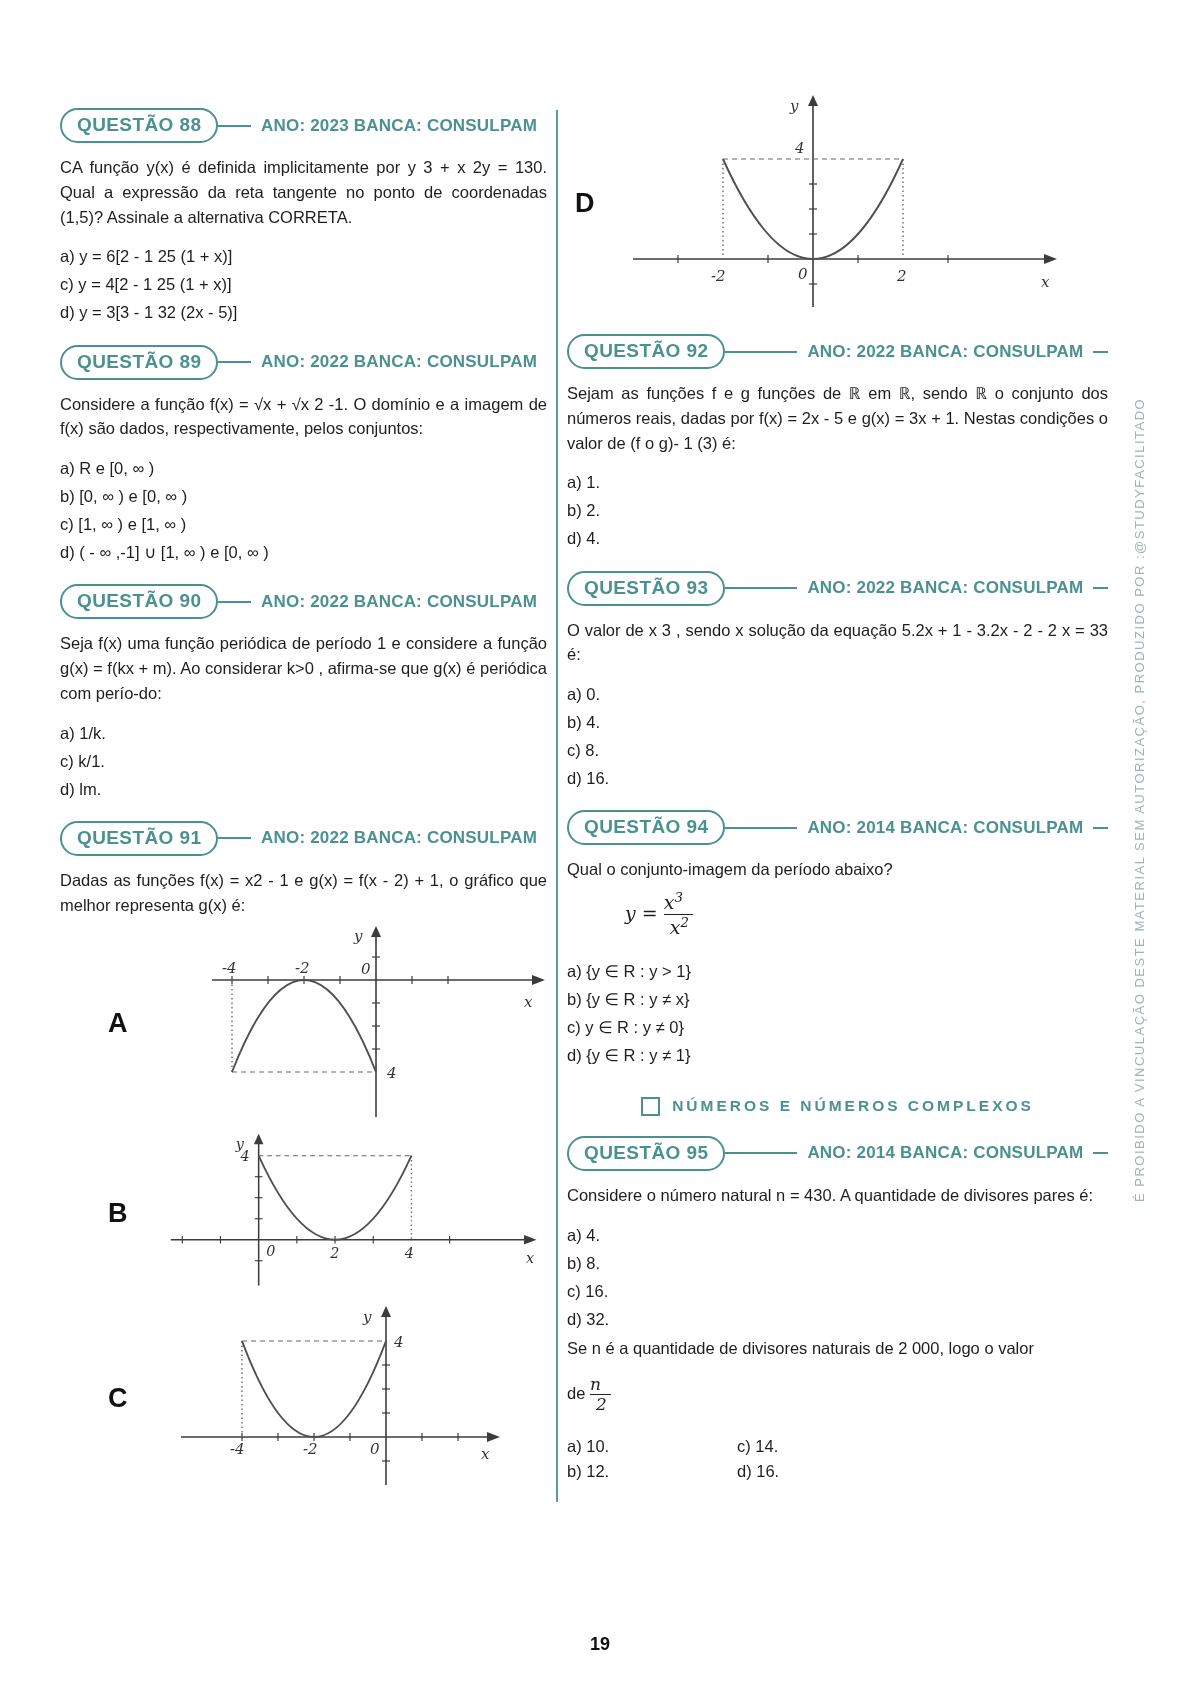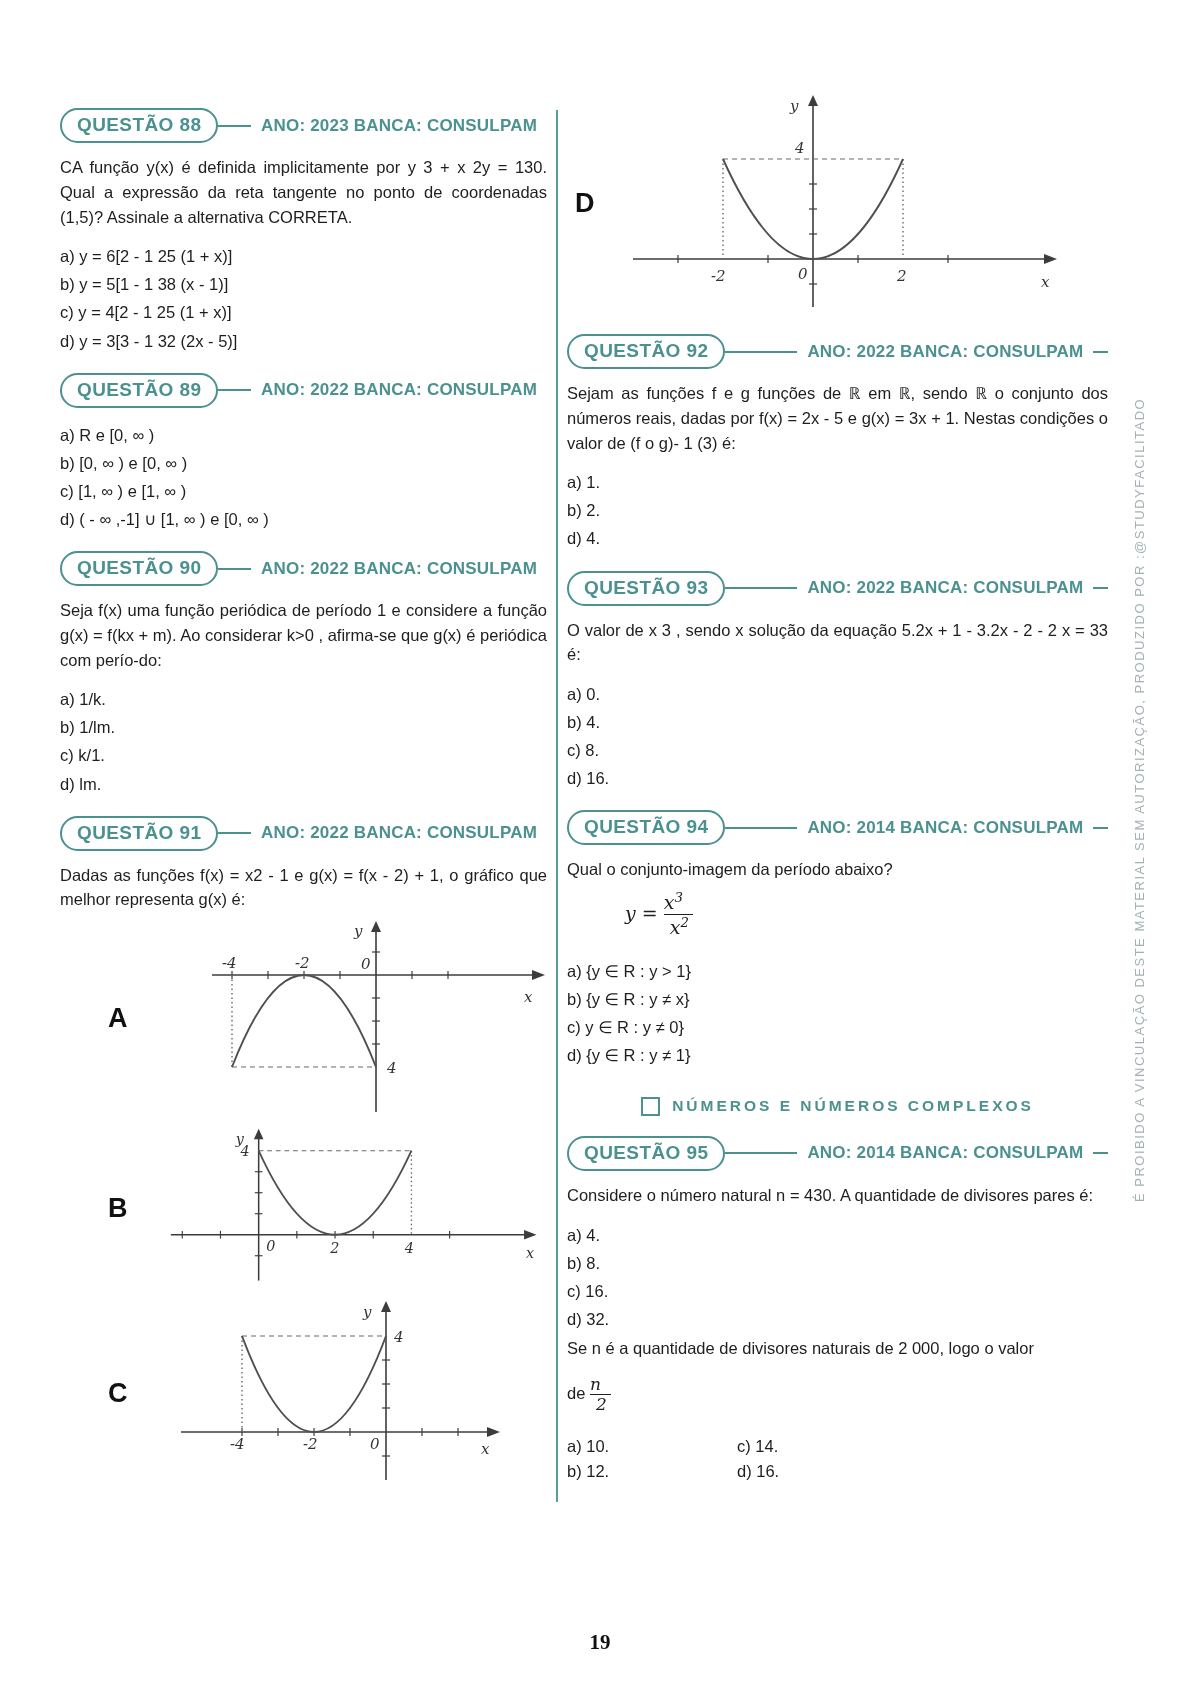--- a/index.html
+++ b/index.html
@@ -62,71 +62,70 @@
   .section-header{display:flex;align-items:center;justify-content:center;gap:12px;
     color:var(--accent);font-size:15.5px;font-weight:600;letter-spacing:3px;margin:30px 0 8px;}
   .section-header .checkbox{width:15px;height:15px;border:2px solid var(--accent);display:inline-block;}
 
   
   .sidebar-text{
     position:absolute;left:1132px;top:372px;height:830px;
     writing-mode:vertical-rl;transform:rotate(180deg);
     color:var(--sidebar);font-size:13px;letter-spacing:1.5px;white-space:nowrap;
   }
-  .page-number{position:absolute;left:0;right:0;bottom:42px;text-align:center;font-size:21px;font-weight:700;color:#111;font-family:Liberation Serif, serif;}
+  .page-number{position:absolute;left:0;right:0;bottom:42px;text-align:center;font-size:18px;font-weight:700;color:#111;}
 </style>
 </head>
 <body>
 
 <div class="col-divider"></div>
 
 <div class="col col-left">
 
   <section class="question">
     <div class="qheader">
       <span class="qbadge">QUESTÃO 88</span>
       <span class="qline short"></span>
       <span class="qmeta">ANO: 2023 BANCA: CONSULPAM</span>
       <span class="qline long"></span>
     </div>
     <p class="qbody">CA função y(x) é definida implicitamente por y 3 + x 2y = 130. Qual a expressão da reta tangente no ponto de coordenadas (1,5)? Assinale a alternativa CORRETA.</p>
     <ul class="opts">
       <li>a) y = 6[2 - 1 25 (1 + x)]</li>
-      <li>b) y = 5[1 - 1 38 (x - 1)]</li>
       <li>c) y = 4[2 - 1 25 (1 + x)]</li>
       <li>d) y = 3[3 - 1 32 (2x - 5)]</li>
     </ul>
   </section>
 
   <section class="question">
     <div class="qheader">
       <span class="qbadge">QUESTÃO 89</span>
       <span class="qline short"></span>
       <span class="qmeta">ANO: 2022 BANCA: CONSULPAM</span>
       <span class="qline long"></span>
     </div>
+    <p class="qbody">Considere a função f(x) = √x + √x 2 -1. O domínio e a imagem de f(x) são dados, respectivamente, pelos conjuntos:</p>
     <ul class="opts">
       <li>a) R e [0, ∞ )</li>
       <li>b) [0, ∞ ) e [0, ∞ )</li>
       <li>c) [1, ∞ ) e [1, ∞ )</li>
       <li>d) ( - ∞ ,-1] ∪ [1, ∞ ) e [0, ∞ )</li>
     </ul>
   </section>
 
   <section class="question">
     <div class="qheader">
       <span class="qbadge">QUESTÃO 90</span>
       <span class="qline short"></span>
       <span class="qmeta">ANO: 2022 BANCA: CONSULPAM</span>
       <span class="qline long"></span>
     </div>
     <p class="qbody">Seja f(x) uma função periódica de período 1 e considere a função g(x) = f(kx + m). Ao considerar k&gt;0 , afirma-se que g(x) é periódica com perío-do:</p>
     <ul class="opts">
       <li>a) 1/k.</li>
-      <li>b) 1/lm.</li>
       <li>c) k/1.</li>
       <li>d) lm.</li>
     </ul>
   </section>
 
   <section class="question">
     <div class="qheader">
       <span class="qbadge">QUESTÃO 91</span>
       <span class="qline short"></span>
       <span class="qmeta">ANO: 2022 BANCA: CONSULPAM</span>

